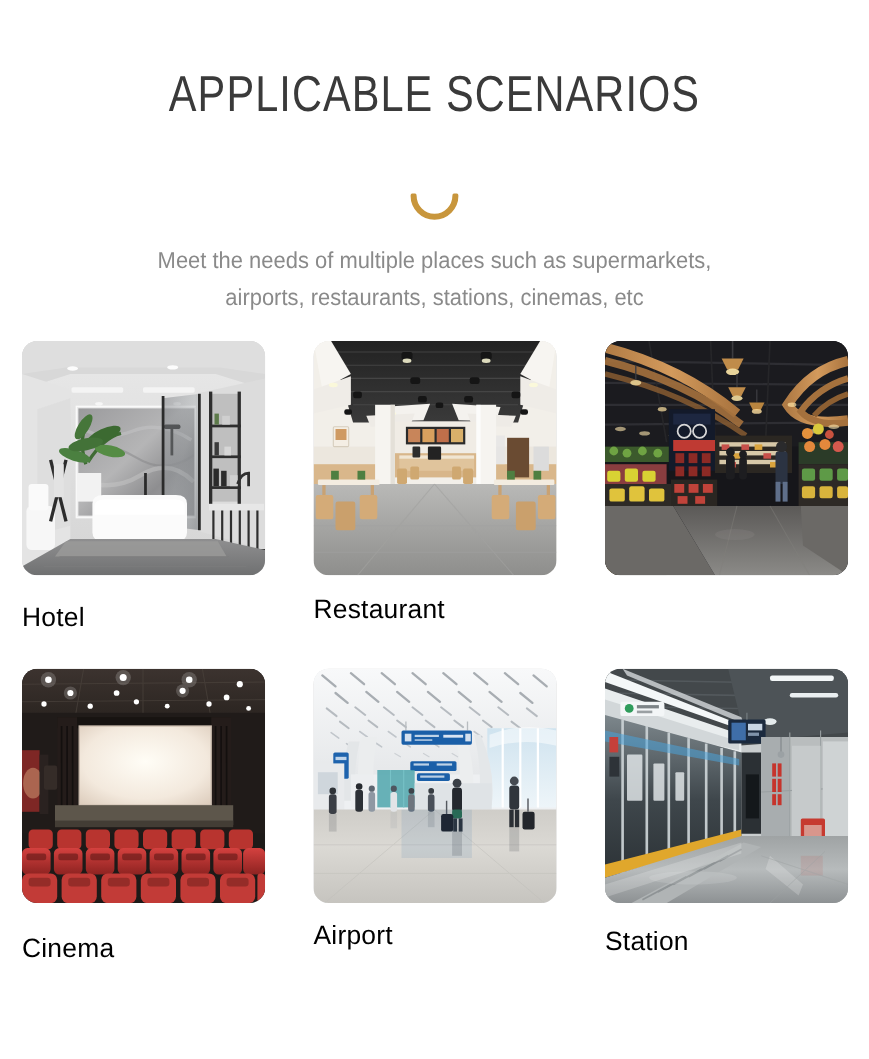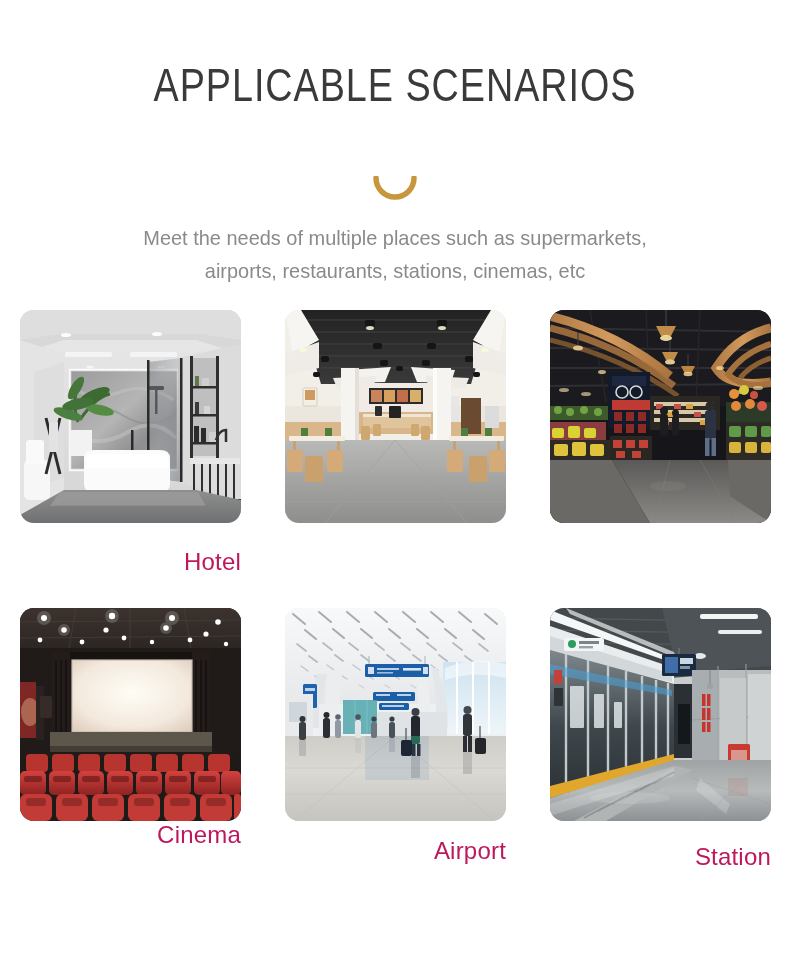--- a/index.html
+++ b/index.html
@@ -85,31 +85,31 @@
     height: 213px;
     border-radius: 14px;
     overflow: hidden;
     position: relative;
     background: #dfdfdf;
   }
   .thumb svg { display: block; width: 221px; height: 213px; }
 
   .scenario-label {
     width: 221px;
-    text-align: right;
+    text-align: left;
     font-size: 24px;
-    color: #be185d;
+    color: #000000;
     font-weight: 400;
     letter-spacing: .2px;
     white-space: nowrap;
   }
   .label-pad-a { padding-top: 25px; }
   .label-pad-b { padding-top: 18px; }
   .label-pad-c { padding-top: 22px; }
-  .label-pad-d { }
+  .label-pad-d { padding-top: 28px; }
   .label-pad-e { padding-top: 16px; }
   .label-pad-f { padding-top: 22px; }
 </style>
 </head>
 <body>
 
 <div class="page-title">APPLICABLE SCENARIOS</div>
 
 <div class="divider-arc">
   <svg width="48" height="28" viewBox="0 0 48 28">
@@ -359,20 +359,21 @@
           </g>
 
           <g fill="#cfa871">
             <rect x="76" y="116" width="9" height="14" rx="1.5"></rect>
             <rect x="136" y="116" width="9" height="14" rx="1.5"></rect>
             <rect x="88" y="114" width="8" height="12" rx="1.5"></rect>
             <rect x="126" y="114" width="8" height="12" rx="1.5"></rect>
           </g>
         </svg>
       </div>
+      <div class="scenario-label label-pad-b">Restaurant</div>
     </div>
 
     <div class="scenario-cell cell-2">
       <div class="thumb">
         <svg viewBox="0 0 221 213" preserveAspectRatio="none">
           <defs>
             <linearGradient id="sfloor" x1="0" y1="0" x2="0" y2="1">
               <stop offset="0" stop-color="#5b5957"></stop>
                 <stop offset="1" stop-color="#8b8a87"></stop>
             </linearGradient>

